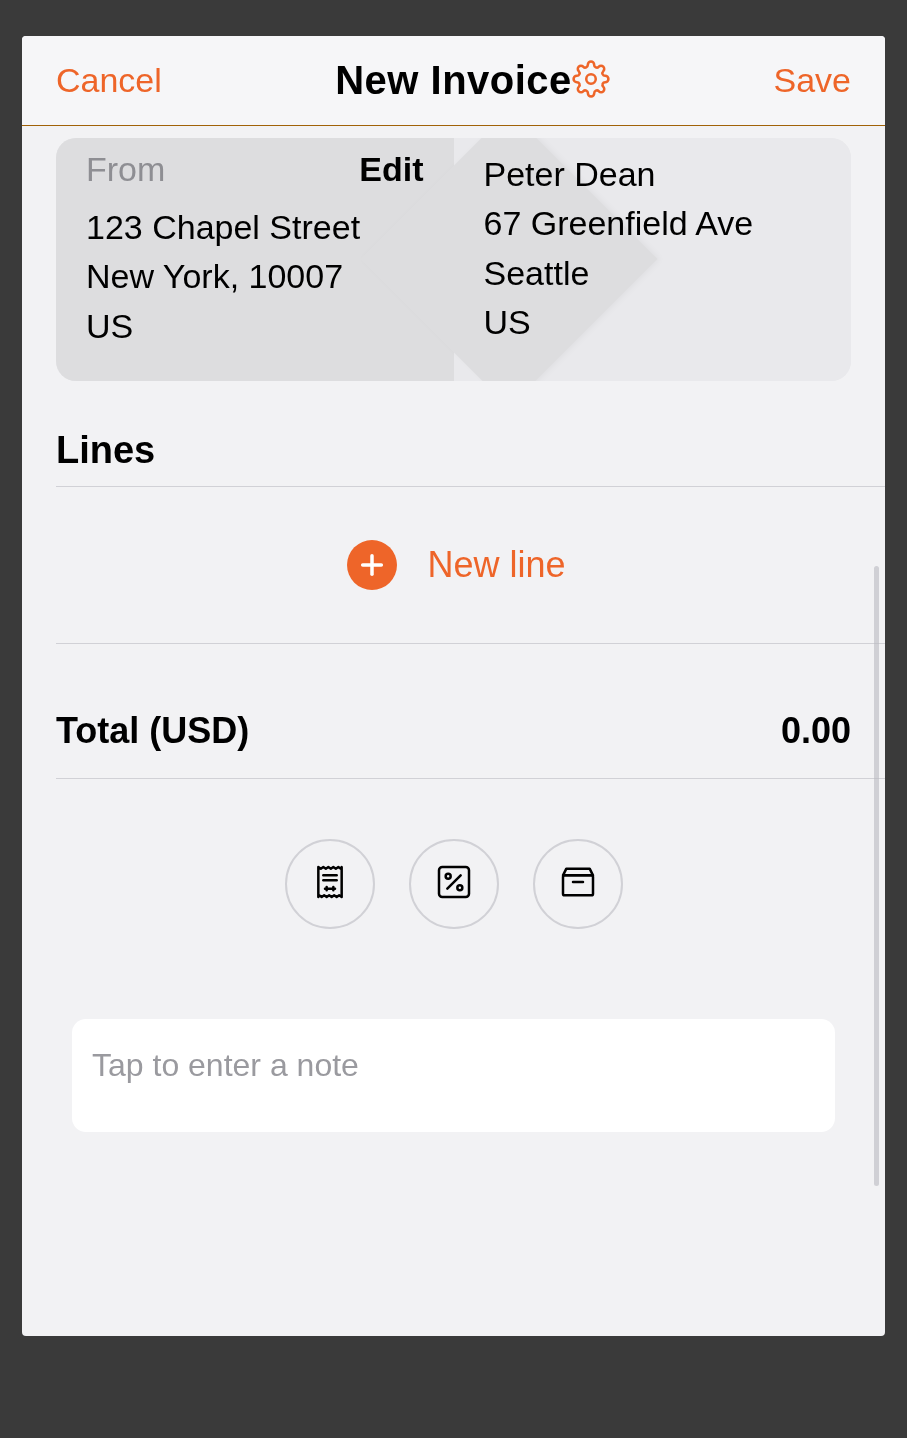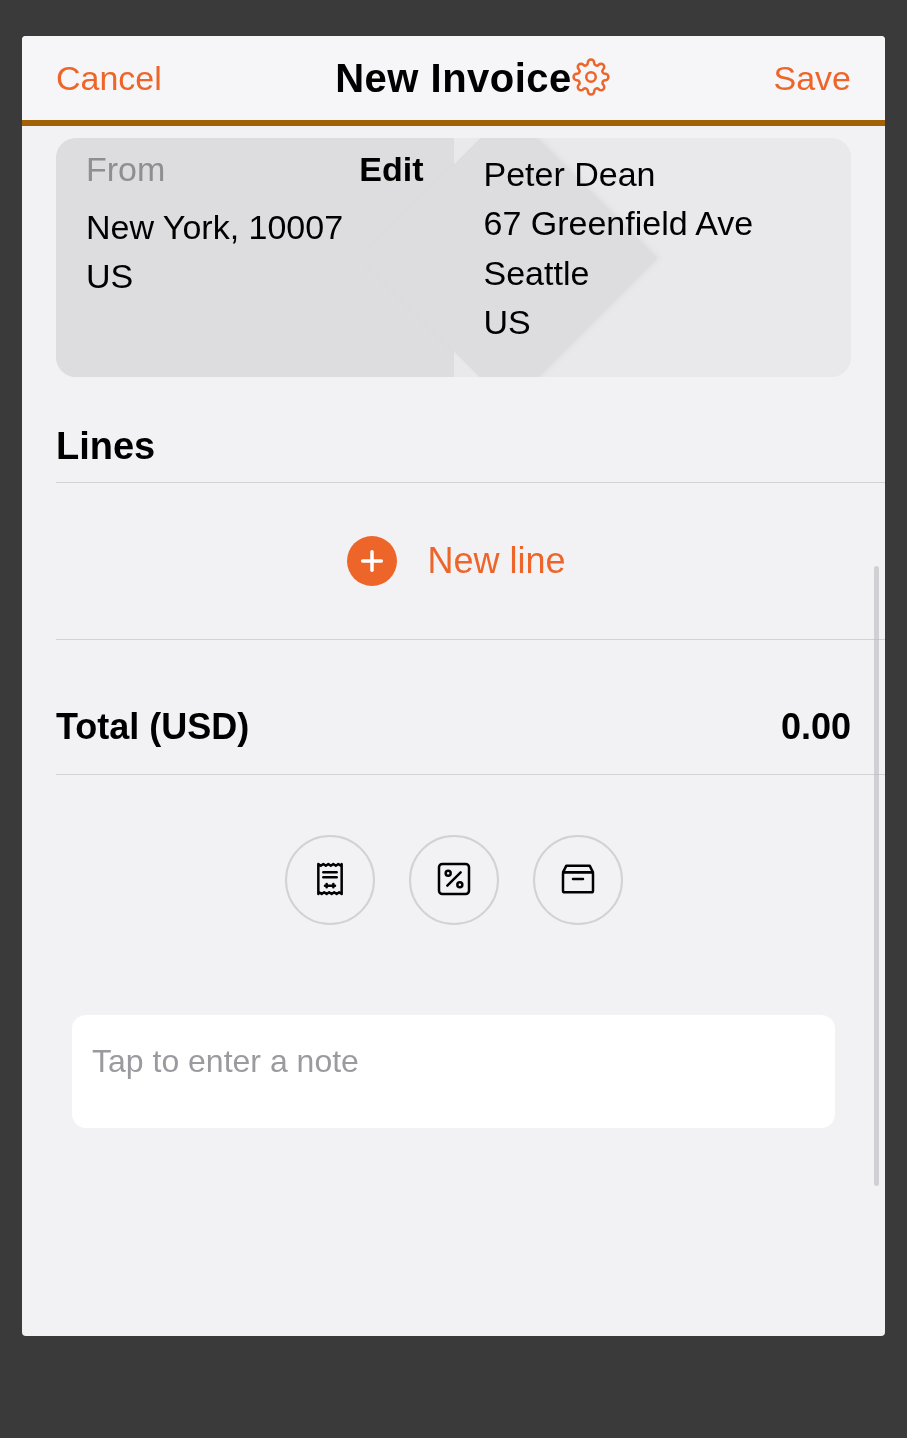--- a/index.html
+++ b/index.html
@@ -24,21 +24,21 @@
       position: relative;
       display: flex;
       flex-direction: column;
     }
     
     .navbar {
       display: flex;
       align-items: center;
       height: 90px;
       padding: 12px 34px;
-      border-bottom: 6px solid #a16207;
+      border-bottom: 1px solid #a16207;
       background: #f6f6f8;
     }
     .nav-left {
       display: flex;
       align-items: center;
       flex: 1;
       justify-content: flex-start;
     }
     .nav-center {
       flex: 0 0 auto;
@@ -280,20 +280,21 @@
 
     <div class="scroll">
       <div class="scroll-inner">
 
         <div class="addr-card">
           <div class="addr-col left">
             <div class="addr-head">
               <span class="addr-label">From</span>
               <button class="addr-action">Edit</button>
             </div>
+            <div class="addr-line">123 Chapel Street</div>
             <div class="addr-line">New York, 10007</div>
             <div class="addr-line">US</div>
           </div>
           <div class="chevron-wrap"></div>
           <div class="addr-col right">
             <div class="addr-line">Peter Dean</div>
             <div class="addr-line">67 Greenfield Ave</div>
             <div class="addr-line">Seattle</div>
             <div class="addr-line">US</div>
           </div>

